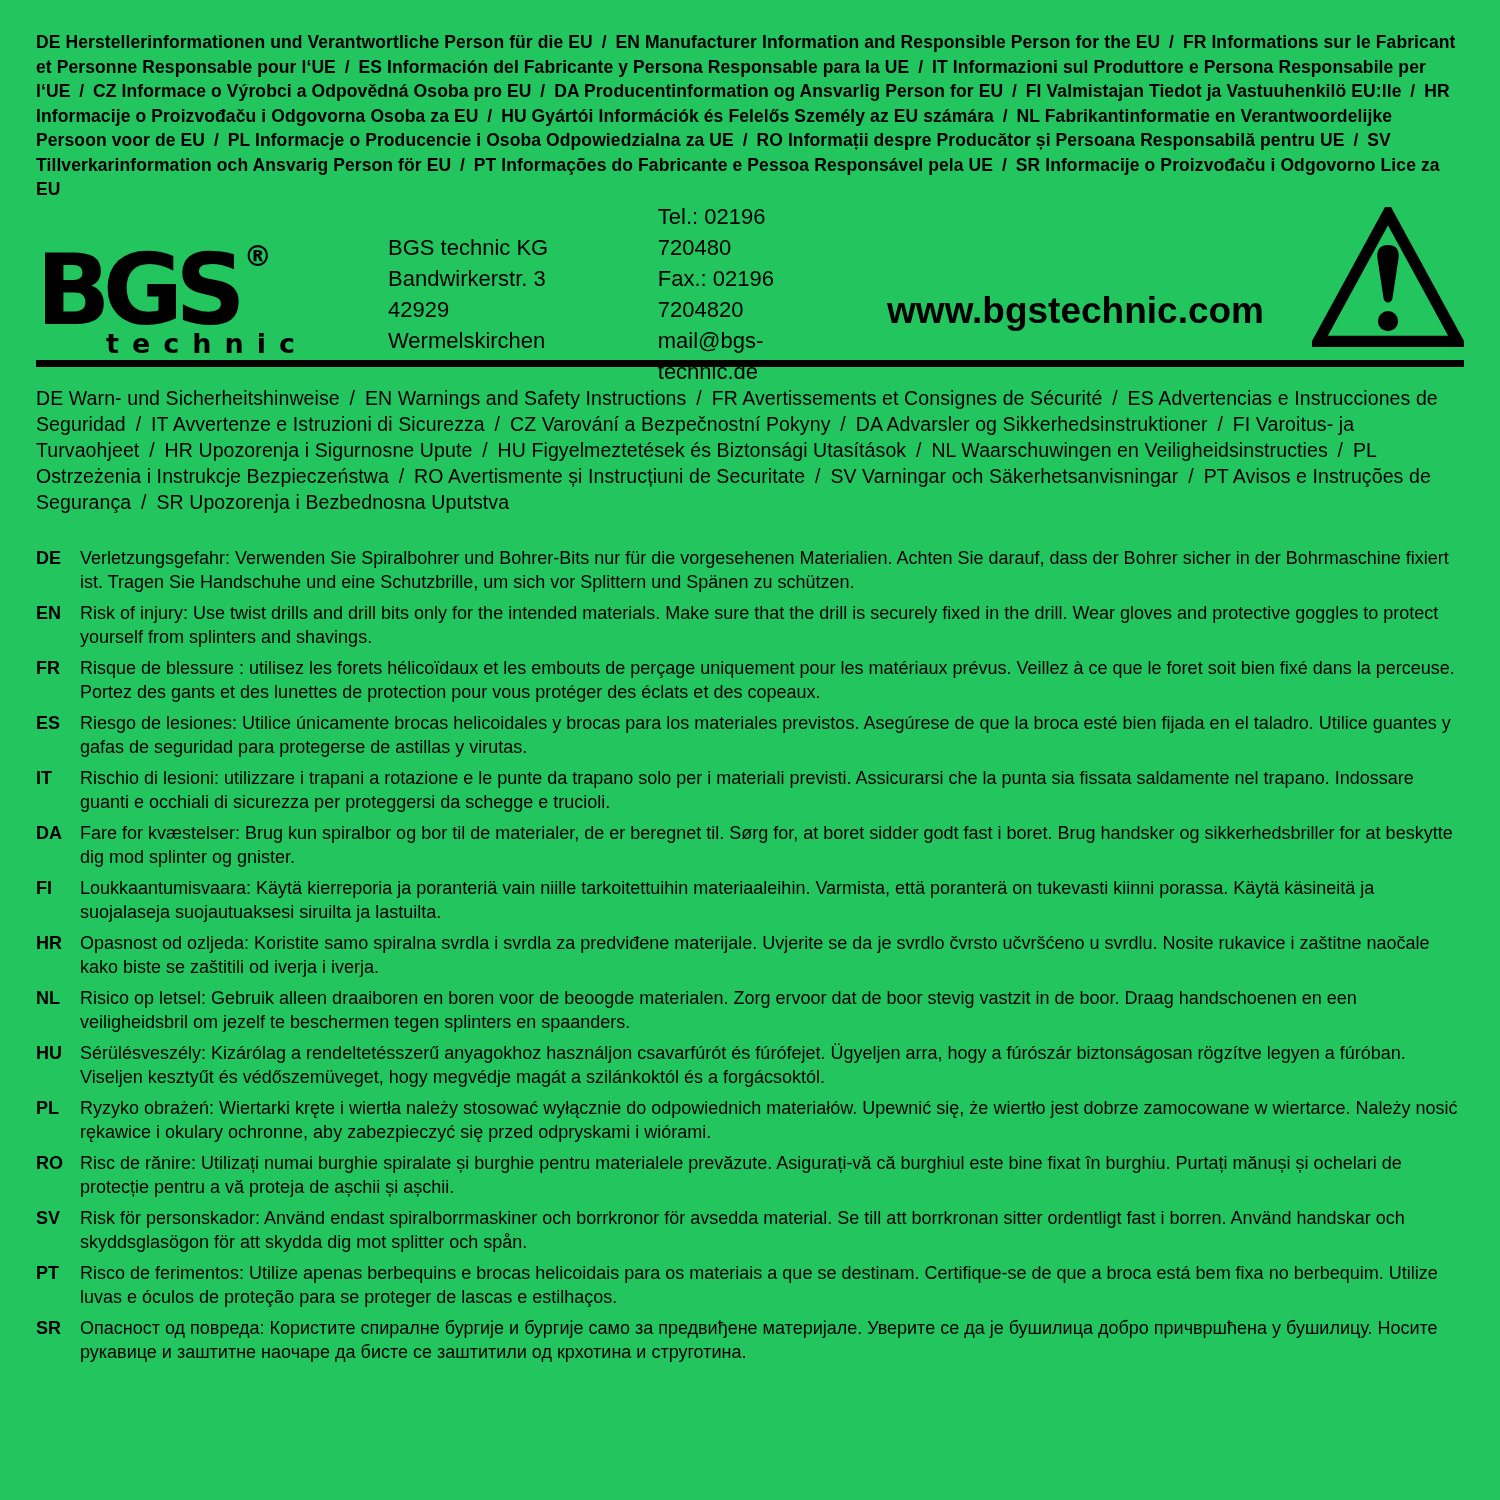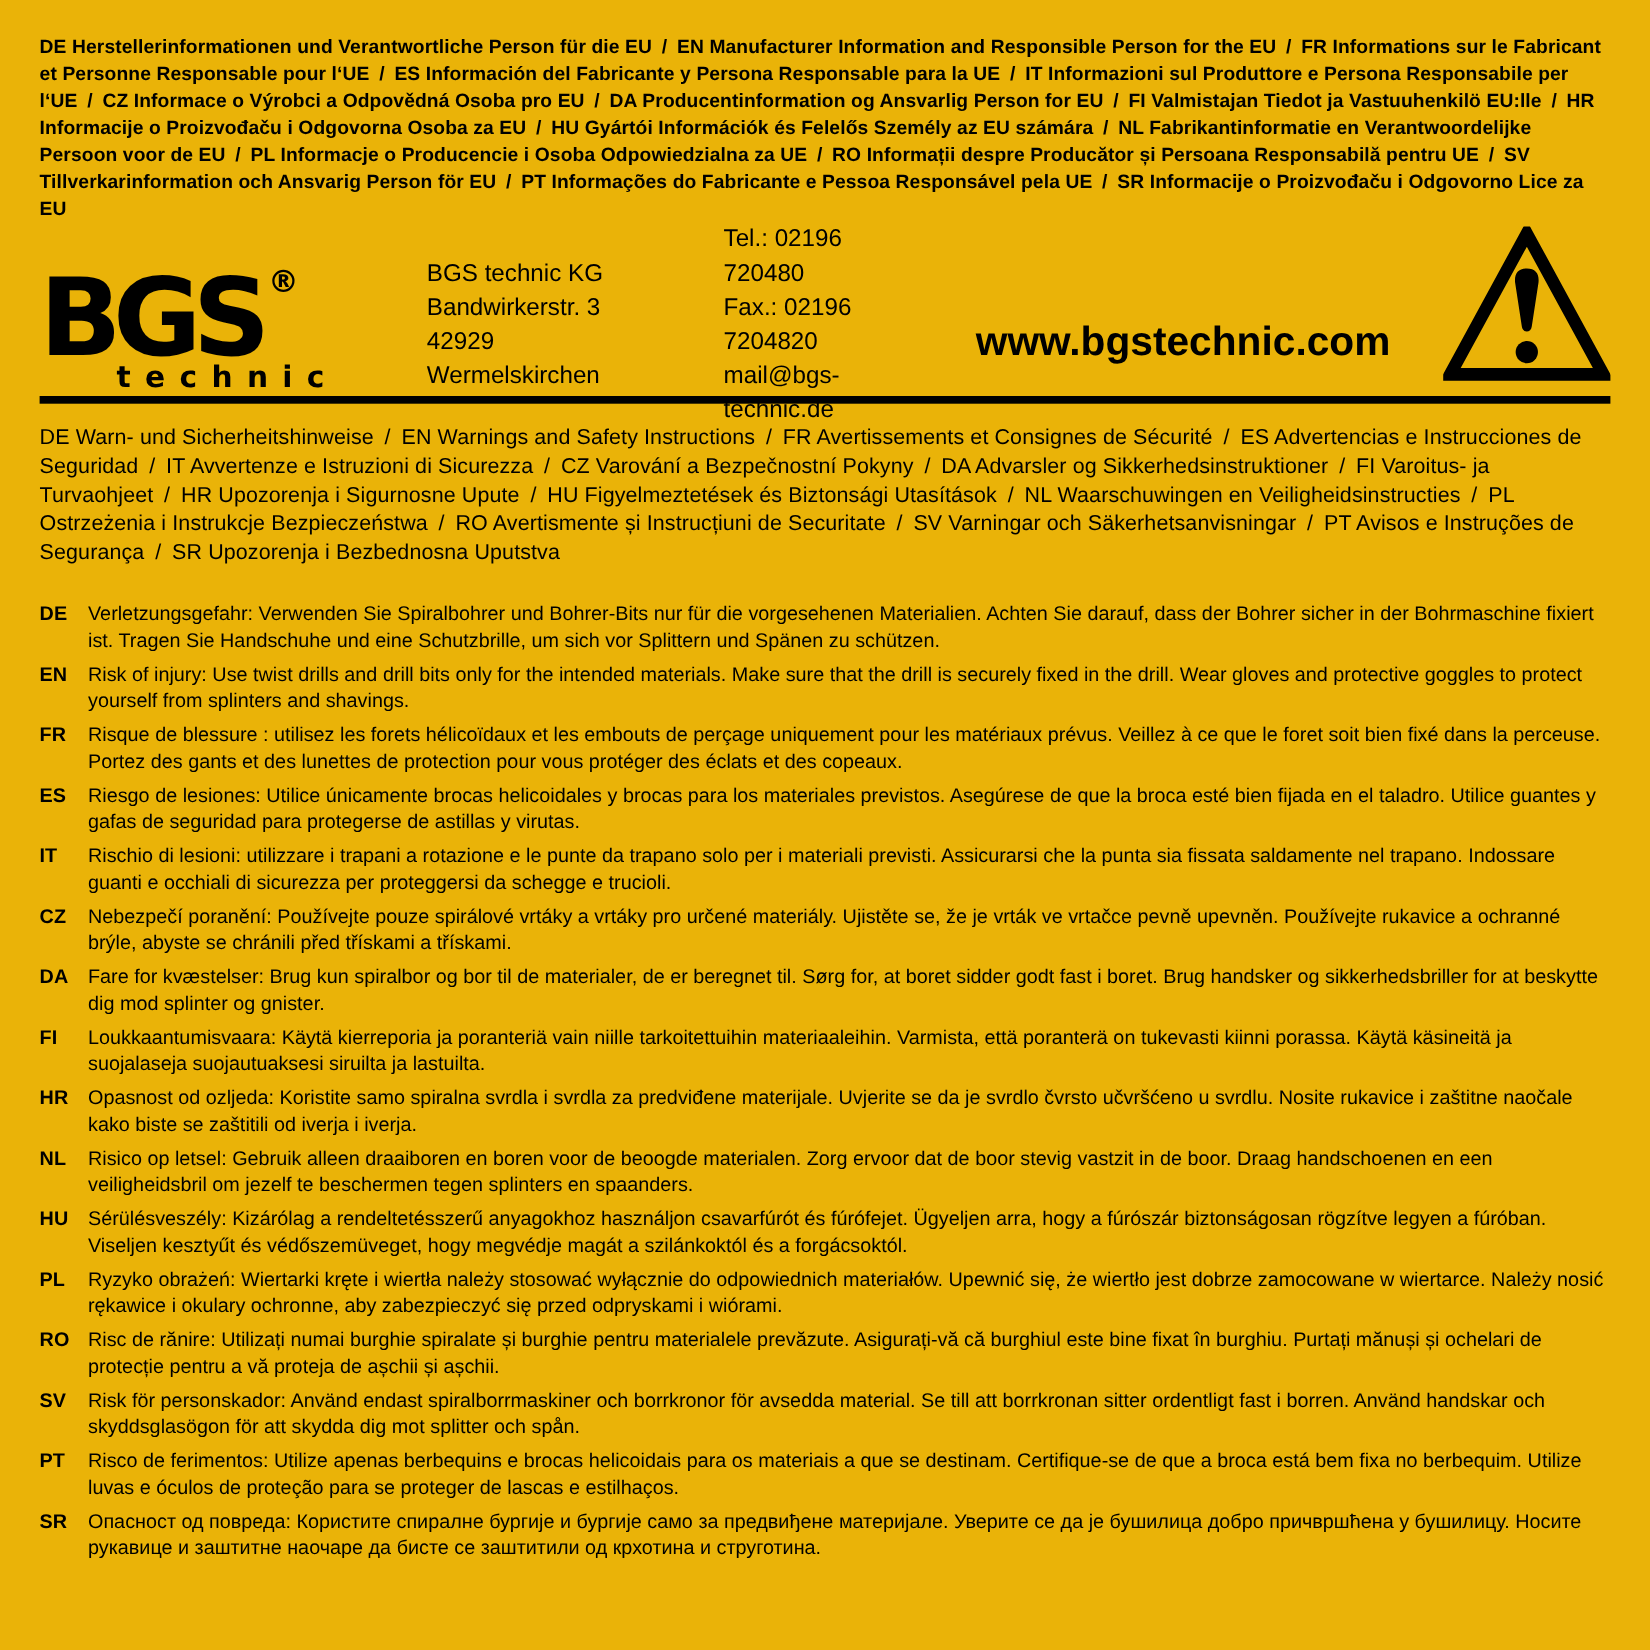--- a/index.html
+++ b/index.html
@@ -2,21 +2,21 @@
 <html><head>
 <meta charset="utf-8">
 <style>
   html, body { margin: 0; padding: 0; background: #ffffff; }
   .page {
     position: relative;
     width: 1500px;
     height: 1500px;
     box-sizing: border-box;
     padding: 30px 36px 0 36px;
-    background: #eab308;
+    background: #22c55e;
     color: #000000;
     font-family: "Liberation Sans", sans-serif;
   }
   .header-langs {
     margin: 0;
     font-size: 17.5px;
     font-weight: bold;
     line-height: 24.5px;
     letter-spacing: 0.1px;
   }
@@ -146,24 +146,20 @@
     </div>
     <div class="warn-row">
       <span class="warn-code">ES</span>
       <span class="warn-text">Riesgo de lesiones: Utilice únicamente brocas helicoidales y brocas para los materiales previstos. Asegúrese de que la broca esté bien fijada en el taladro. Utilice guantes y gafas de seguridad para protegerse de astillas y virutas.</span>
     </div>
     <div class="warn-row">
       <span class="warn-code">IT</span>
       <span class="warn-text">Rischio di lesioni: utilizzare i trapani a rotazione e le punte da trapano solo per i materiali previsti. Assicurarsi che la punta sia fissata saldamente nel trapano. Indossare guanti e occhiali di sicurezza per proteggersi da schegge e trucioli.</span>
     </div>
     <div class="warn-row">
-      <span class="warn-code">CZ</span>
-      <span class="warn-text">Nebezpečí poranění: Používejte pouze spirálové vrtáky a vrtáky pro určené materiály. Ujistěte se, že je vrták ve vrtačce pevně upevněn. Používejte rukavice a ochranné brýle, abyste se chránili před třískami a třískami.</span>
-    </div>
-    <div class="warn-row">
       <span class="warn-code">DA</span>
       <span class="warn-text">Fare for kvæstelser: Brug kun spiralbor og bor til de materialer, de er beregnet til. Sørg for, at boret sidder godt fast i boret. Brug handsker og sikkerhedsbriller for at beskytte dig mod splinter og gnister.</span>
     </div>
     <div class="warn-row">
       <span class="warn-code">FI</span>
       <span class="warn-text">Loukkaantumisvaara: Käytä kierreporia ja poranteriä vain niille tarkoitettuihin materiaaleihin. Varmista, että poranterä on tukevasti kiinni porassa. Käytä käsineitä ja suojalaseja suojautuaksesi siruilta ja lastuilta.</span>
     </div>
     <div class="warn-row">
       <span class="warn-code">HR</span>
       <span class="warn-text">Opasnost od ozljeda: Koristite samo spiralna svrdla i svrdla za predviđene materijale. Uvjerite se da je svrdlo čvrsto učvršćeno u svrdlu. Nosite rukavice i zaštitne naočale kako biste se zaštitili od iverja i iverja.</span>

